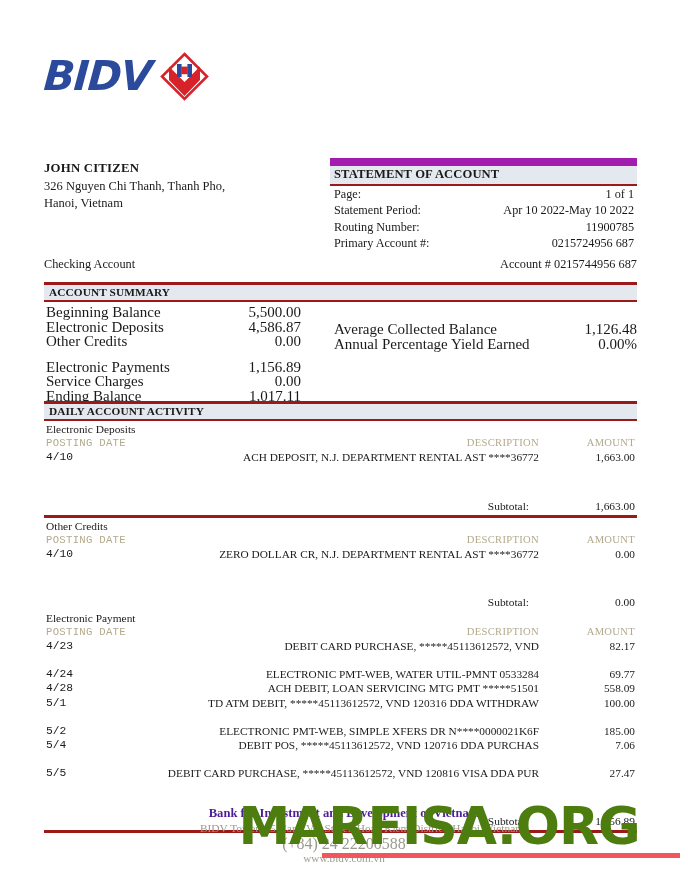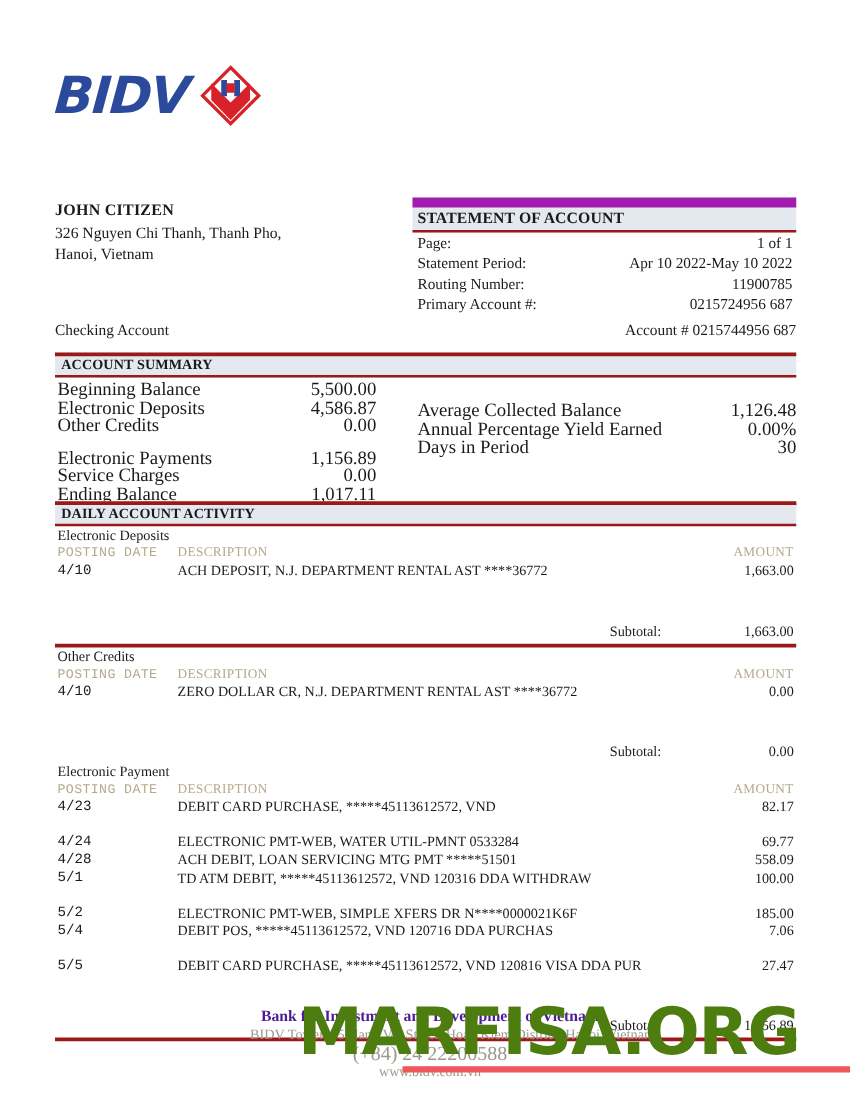--- a/index.html
+++ b/index.html
@@ -148,21 +148,21 @@
   }
   .colhead {
     display: flex;
     color: #b3a98c;
     font-size: 10.6px;
     line-height: 14px;
     letter-spacing: .3px;
     padding: 0 2px;
   }
   .c-date { width: 96px; flex: none; font-family: Liberation Mono, monospace; }
-  .c-desc { flex: 1; }
+  .c-desc { flex: 1; text-align: right; }
   .c-amt { width: 96px; flex: none; text-align: right; }
 
   .txn {
     display: flex;
     font-size: 11.3px;
     line-height: 14.6px;
     padding: 0 2px;
   }
   .txn.gap { margin-top: 13px; }
 
@@ -328,24 +328,20 @@
 
       <div class="sum-col right">
         <div class="sum-row">
           <span>Average Collected Balance</span>
           <span>1,126.48</span>
         </div>
         <div class="sum-row">
           <span>Annual Percentage Yield Earned</span>
           <span>0.00%</span>
         </div>
-        <div class="sum-row">
-          <span>Days in Period</span>
-          <span>30</span>
-        </div>
       </div>
     </div>
   </div>
 
   <div class="activity">
     <div class="bar">DAILY ACCOUNT ACTIVITY</div>
     <div id="activity-groups">
         <div>
           <div class="group-title">Electronic Deposits</div>
           <div class="colhead">

